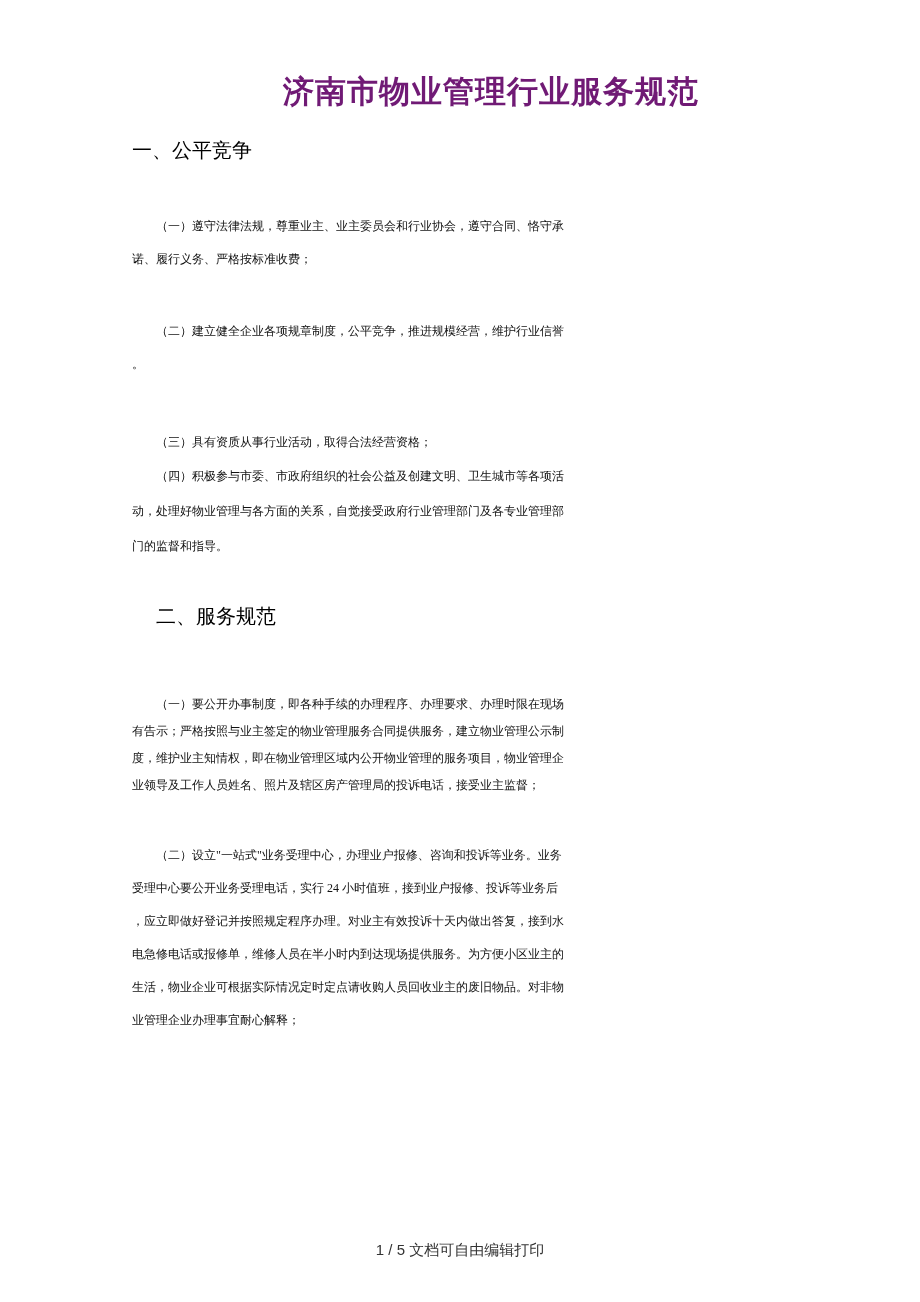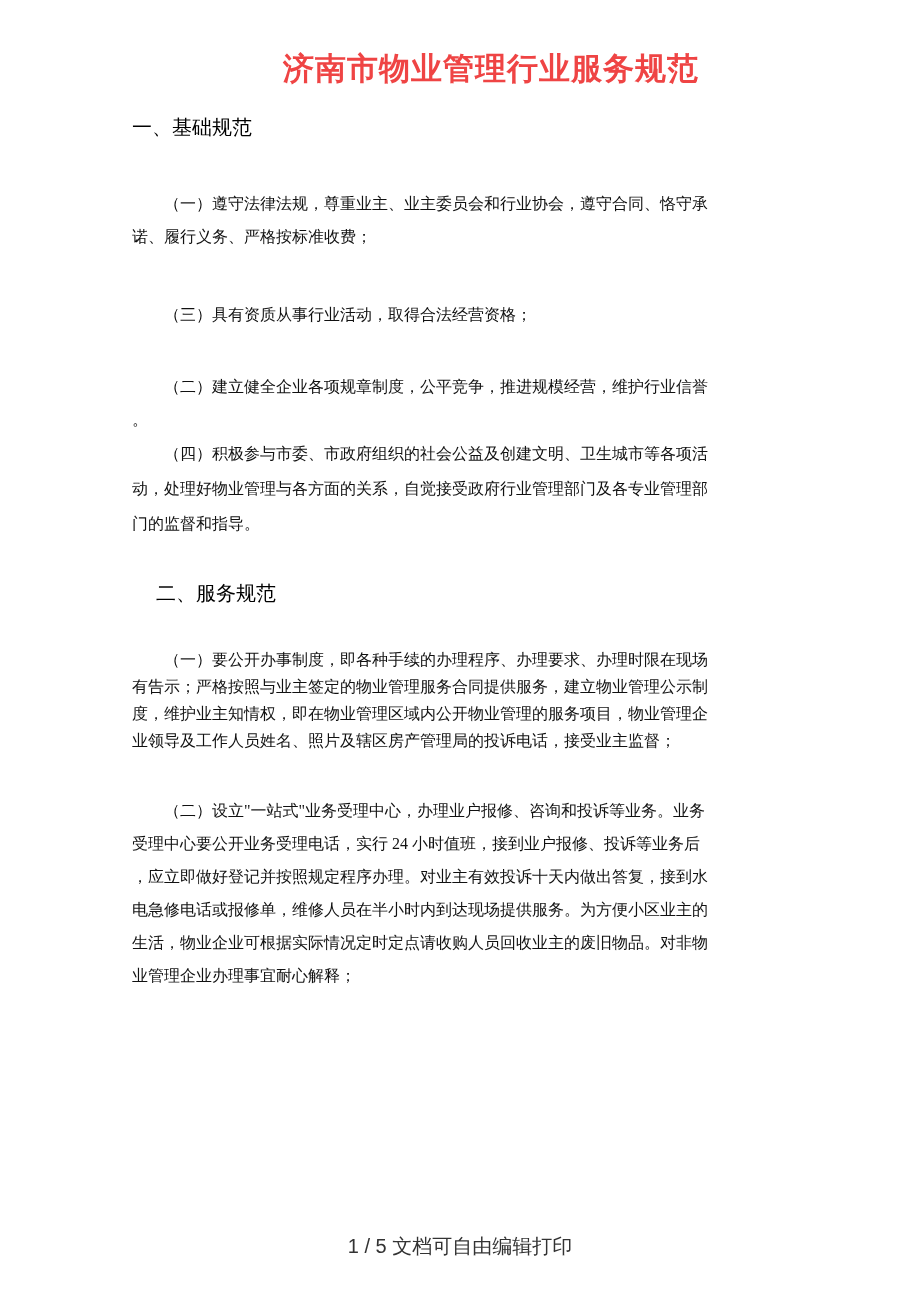--- a/index.html
+++ b/index.html
@@ -12,79 +12,79 @@
     background: #ffffff;
     overflow: hidden;
     font-family: "Liberation Serif", "DejaVu Serif", serif;
     color: #000000;
   }
   .content {
     padding: 0 70px 0 132px;
   }
   .doc-title {
     margin: 0;
-    padding-top: 48px;
+    padding-top: 71px;
     font-size: 31px;
     line-height: 42px;
     font-weight: bold;
     text-align: center;
     letter-spacing: 1px;
-    color: #ef4444;
+    color: #701a75;
   }
   .section-heading {
     margin: 23px 0 0 0;
     font-size: 20px;
     line-height: 28px;
     font-weight: normal;
   }
   .section-heading.indented {
     margin-left: 24px;
   }
   .para {
     margin: 0;
-    font-size: 16px;
+    font-size: 12px;
     text-indent: 2em;
     white-space: pre-wrap;
     color: #111111;
   }
   .p1 { margin-top: 46px; line-height: 33px; }
   .p2 { margin-top: 39px; line-height: 33px; }
   .p3 { margin-top: 45px; line-height: 33px; }
   .p4 { line-height: 35px; }
   .h2b { margin-top: 38px; }
-  .p5 { margin-top: 39px; line-height: 27px; }
+  .p5 { margin-top: 61px; line-height: 27px; }
   .p6 { margin-top: 40px; line-height: 33px; }
   .page-footer {
     position: absolute;
     left: 0;
     right: 0;
     bottom: 42px;
     text-align: center;
     font-family: "Liberation Sans", "DejaVu Sans", sans-serif;
-    font-size: 20px;
+    font-size: 15px;
     color: #333333;
   }
 </style>
 </head>
 <body>
 
 <div class="page">
   <div class="content">
 
     <h1 class="doc-title">济南市物业管理行业服务规范</h1>
 
-    <h2 class="section-heading">一、基础规范</h2>
+    <h2 class="section-heading">一、公平竞争</h2>
 
     <p class="para p1">（一）遵守法律法规，尊重业主、业主委员会和行业协会，遵守合同、恪守承
 诺、履行义务、严格按标准收费；</p>
 
-    <p class="para p3">（三）具有资质从事行业活动，取得合法经营资格；</p>
-
     <p class="para p2">（二）建立健全企业各项规章制度，公平竞争，推进规模经营，维护行业信誉
 。</p>
+
+    <p class="para p3">（三）具有资质从事行业活动，取得合法经营资格；</p>
 
     <p class="para p4">（四）积极参与市委、市政府组织的社会公益及创建文明、卫生城市等各项活
 动，处理好物业管理与各方面的关系，自觉接受政府行业管理部门及各专业管理部
 门的监督和指导。</p>
 
     <h2 class="section-heading indented h2b">二、服务规范</h2>
 
     <p class="para p5">（一）要公开办事制度，即各种手续的办理程序、办理要求、办理时限在现场
 有告示；严格按照与业主签定的物业管理服务合同提供服务，建立物业管理公示制
 度，维护业主知情权，即在物业管理区域内公开物业管理的服务项目，物业管理企

